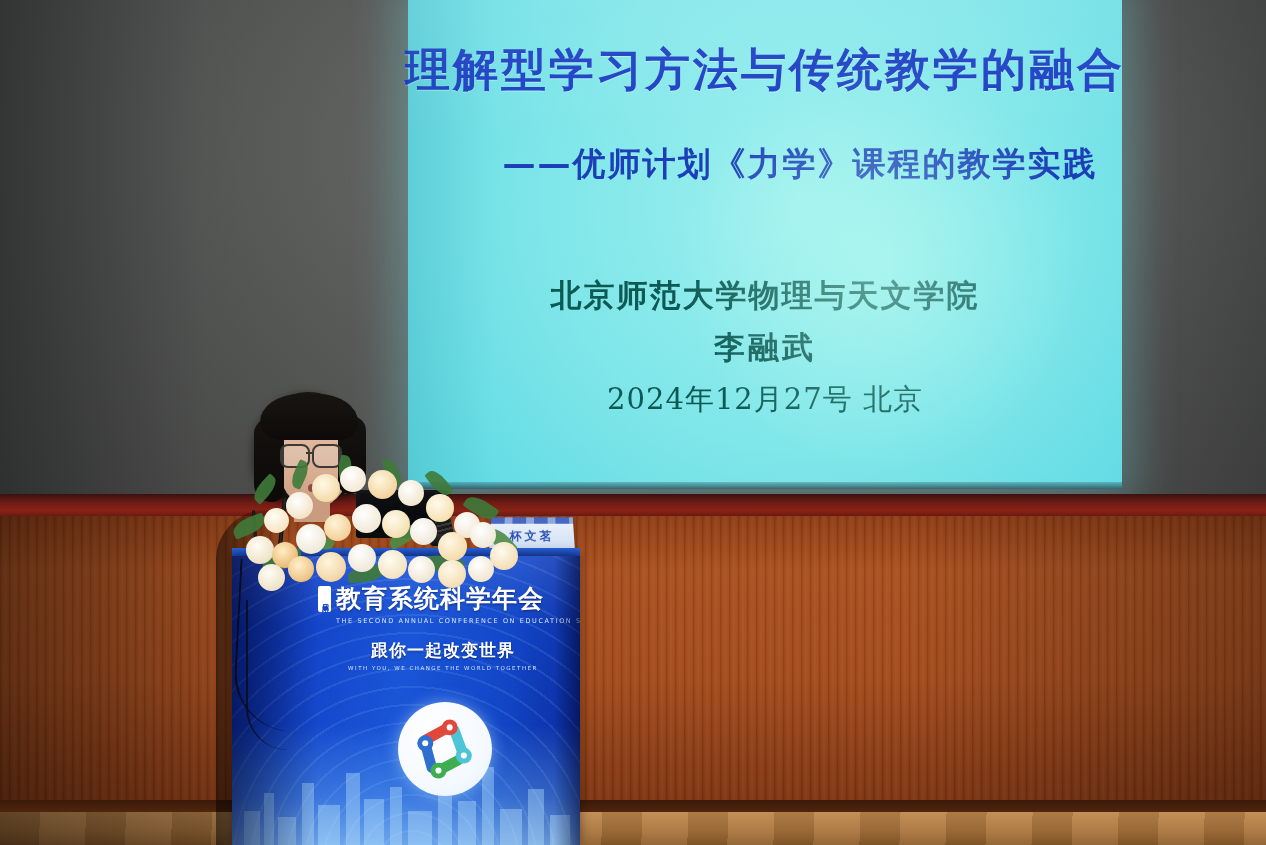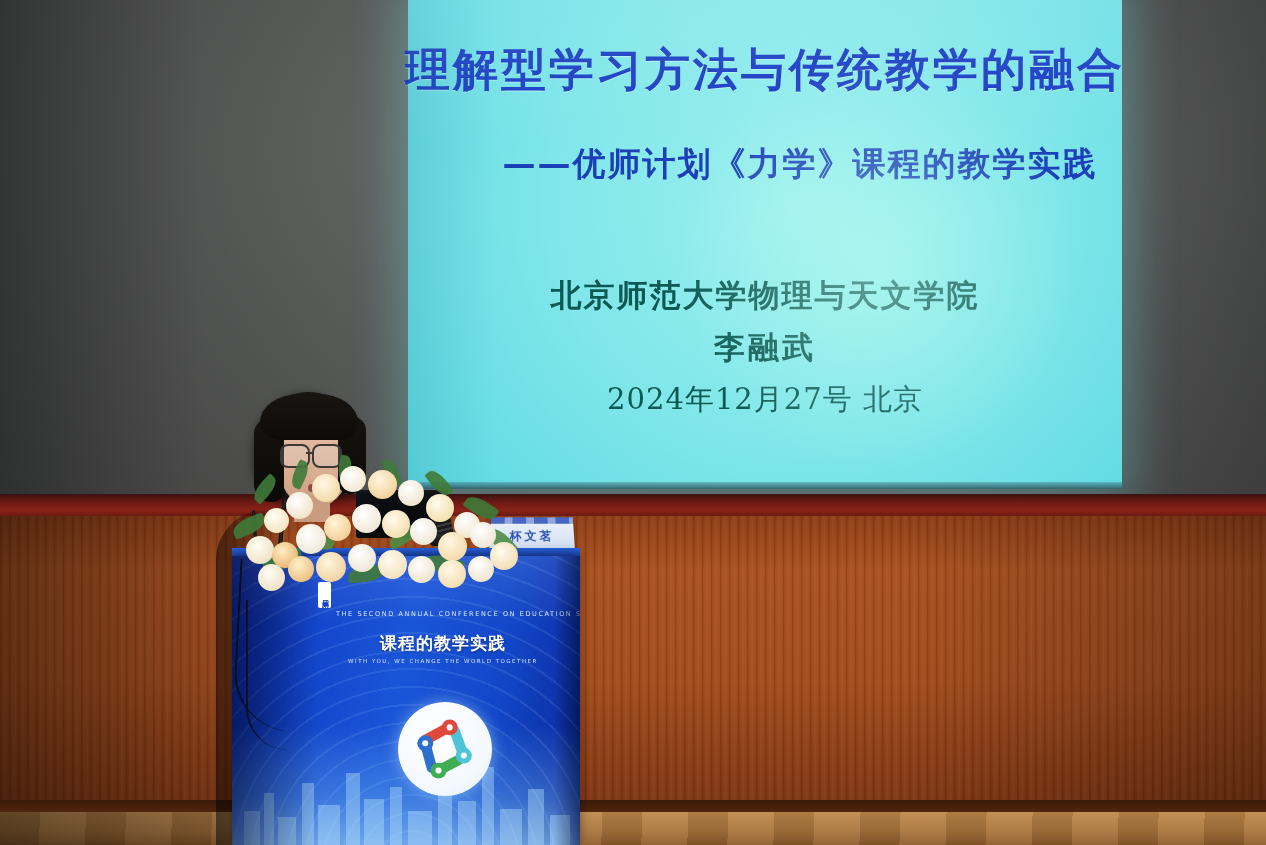--- a/index.html
+++ b/index.html
@@ -399,23 +399,24 @@
       <div class="bldg" style="left:226px;width:18px;height:44px"></div>
       <div class="bldg" style="left:250px;width:12px;height:78px"></div>
       <div class="bldg" style="left:268px;width:22px;height:36px"></div>
       <div class="bldg" style="left:296px;width:16px;height:56px"></div>
       <div class="bldg" style="left:318px;width:20px;height:30px"></div>
     </div>
 
     <div class="banner">
       <div class="banner-row1">
         <div class="badge">第二届</div>
+        <div class="banner-cn">教育系统科学年会</div>
       </div>
       <div class="banner-en">THE SECOND ANNUAL CONFERENCE ON EDUCATION SYSTEM SCIENCE</div>
-      <div class="banner-row2">课程的教学实践</div>
+      <div class="banner-row2">跟你一起改变世界</div>
       <div class="banner-row2-en">WITH YOU, WE CHANGE THE WORLD TOGETHER</div>
     </div>
 
     <div class="pod-left-dark"></div>
     <div class="pod-right-edge"></div>
   </div>
 
   <div class="logo">
     <svg viewBox="0 0 100 100" width="94" height="94" aria-hidden="true">
       <g stroke-linecap="round" fill="none" stroke-width="11">

